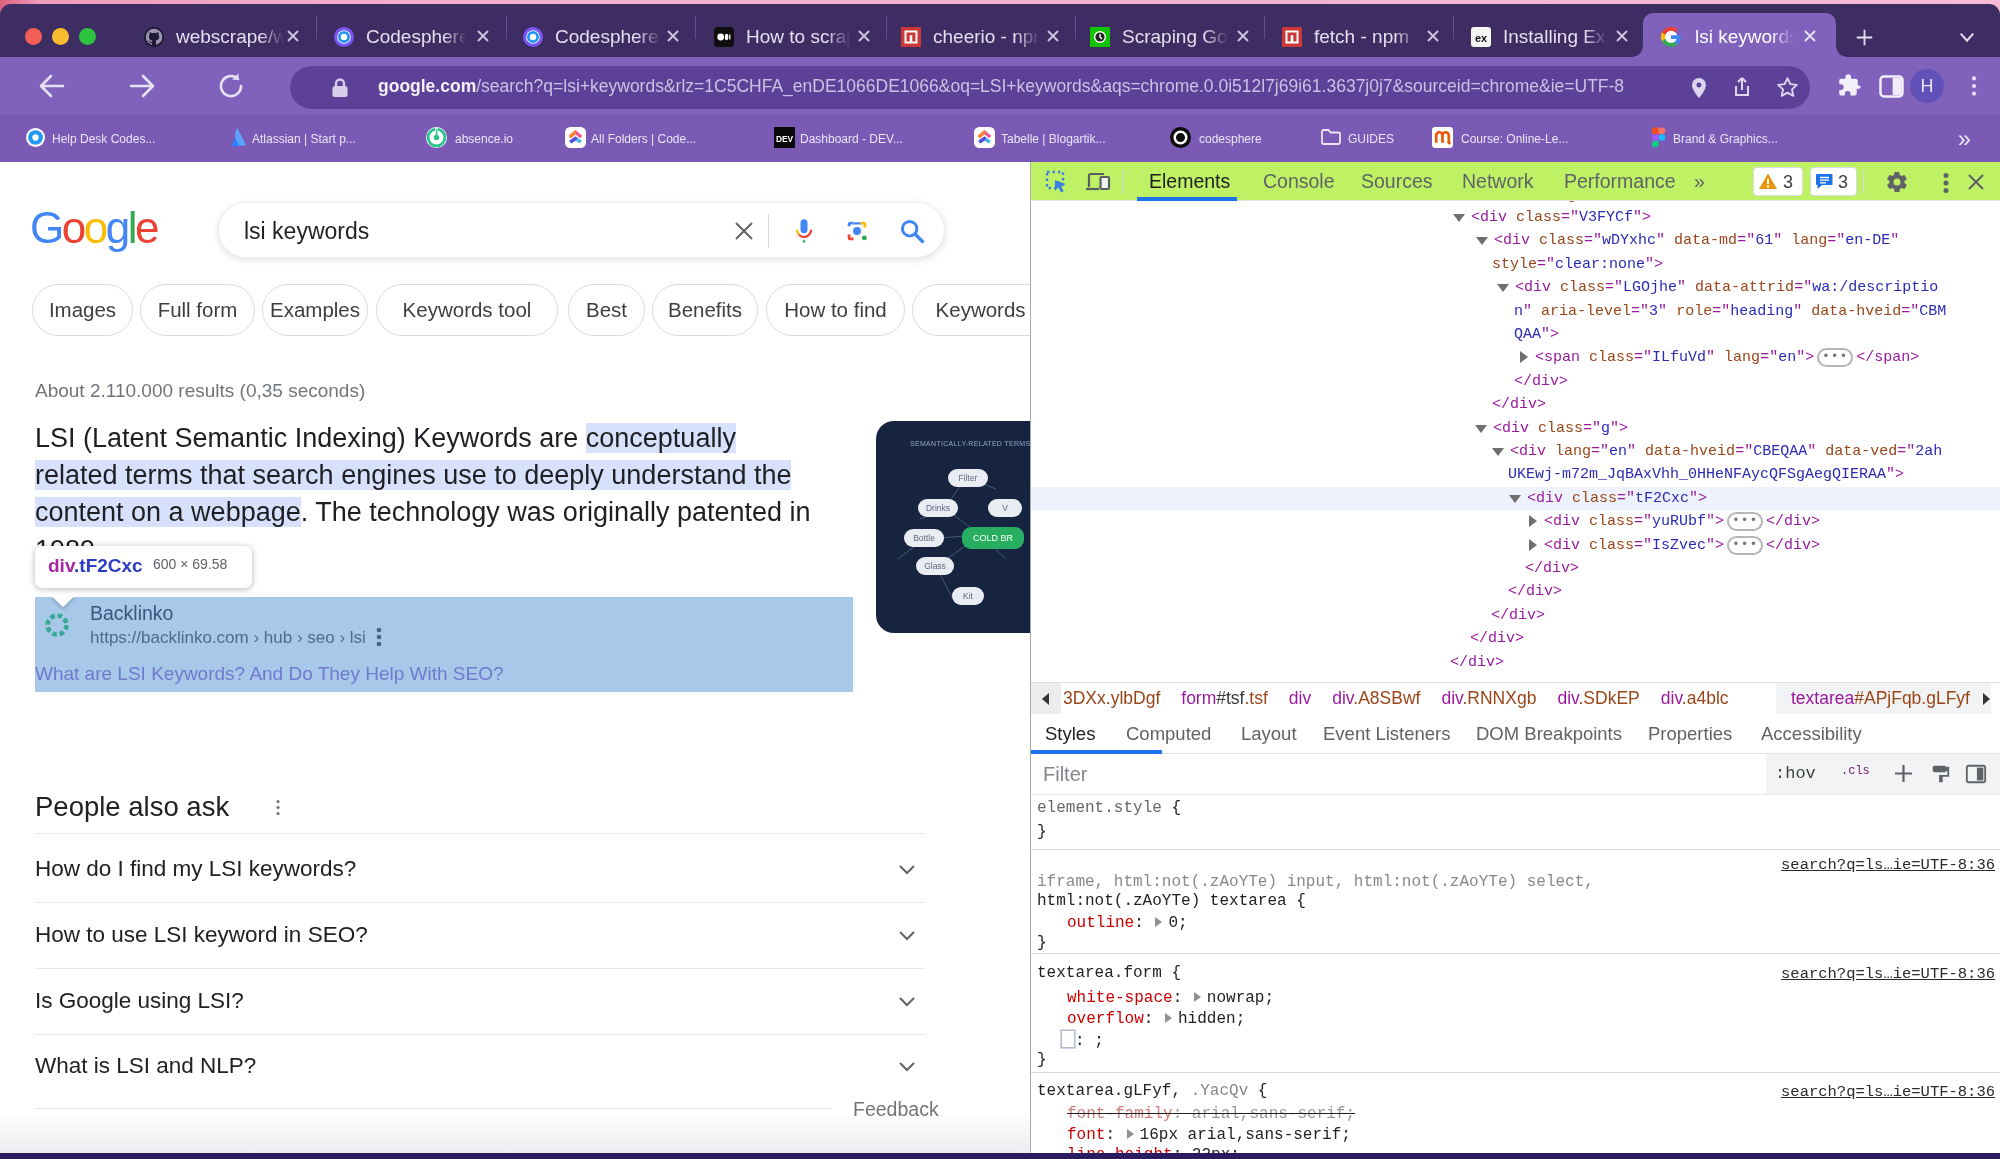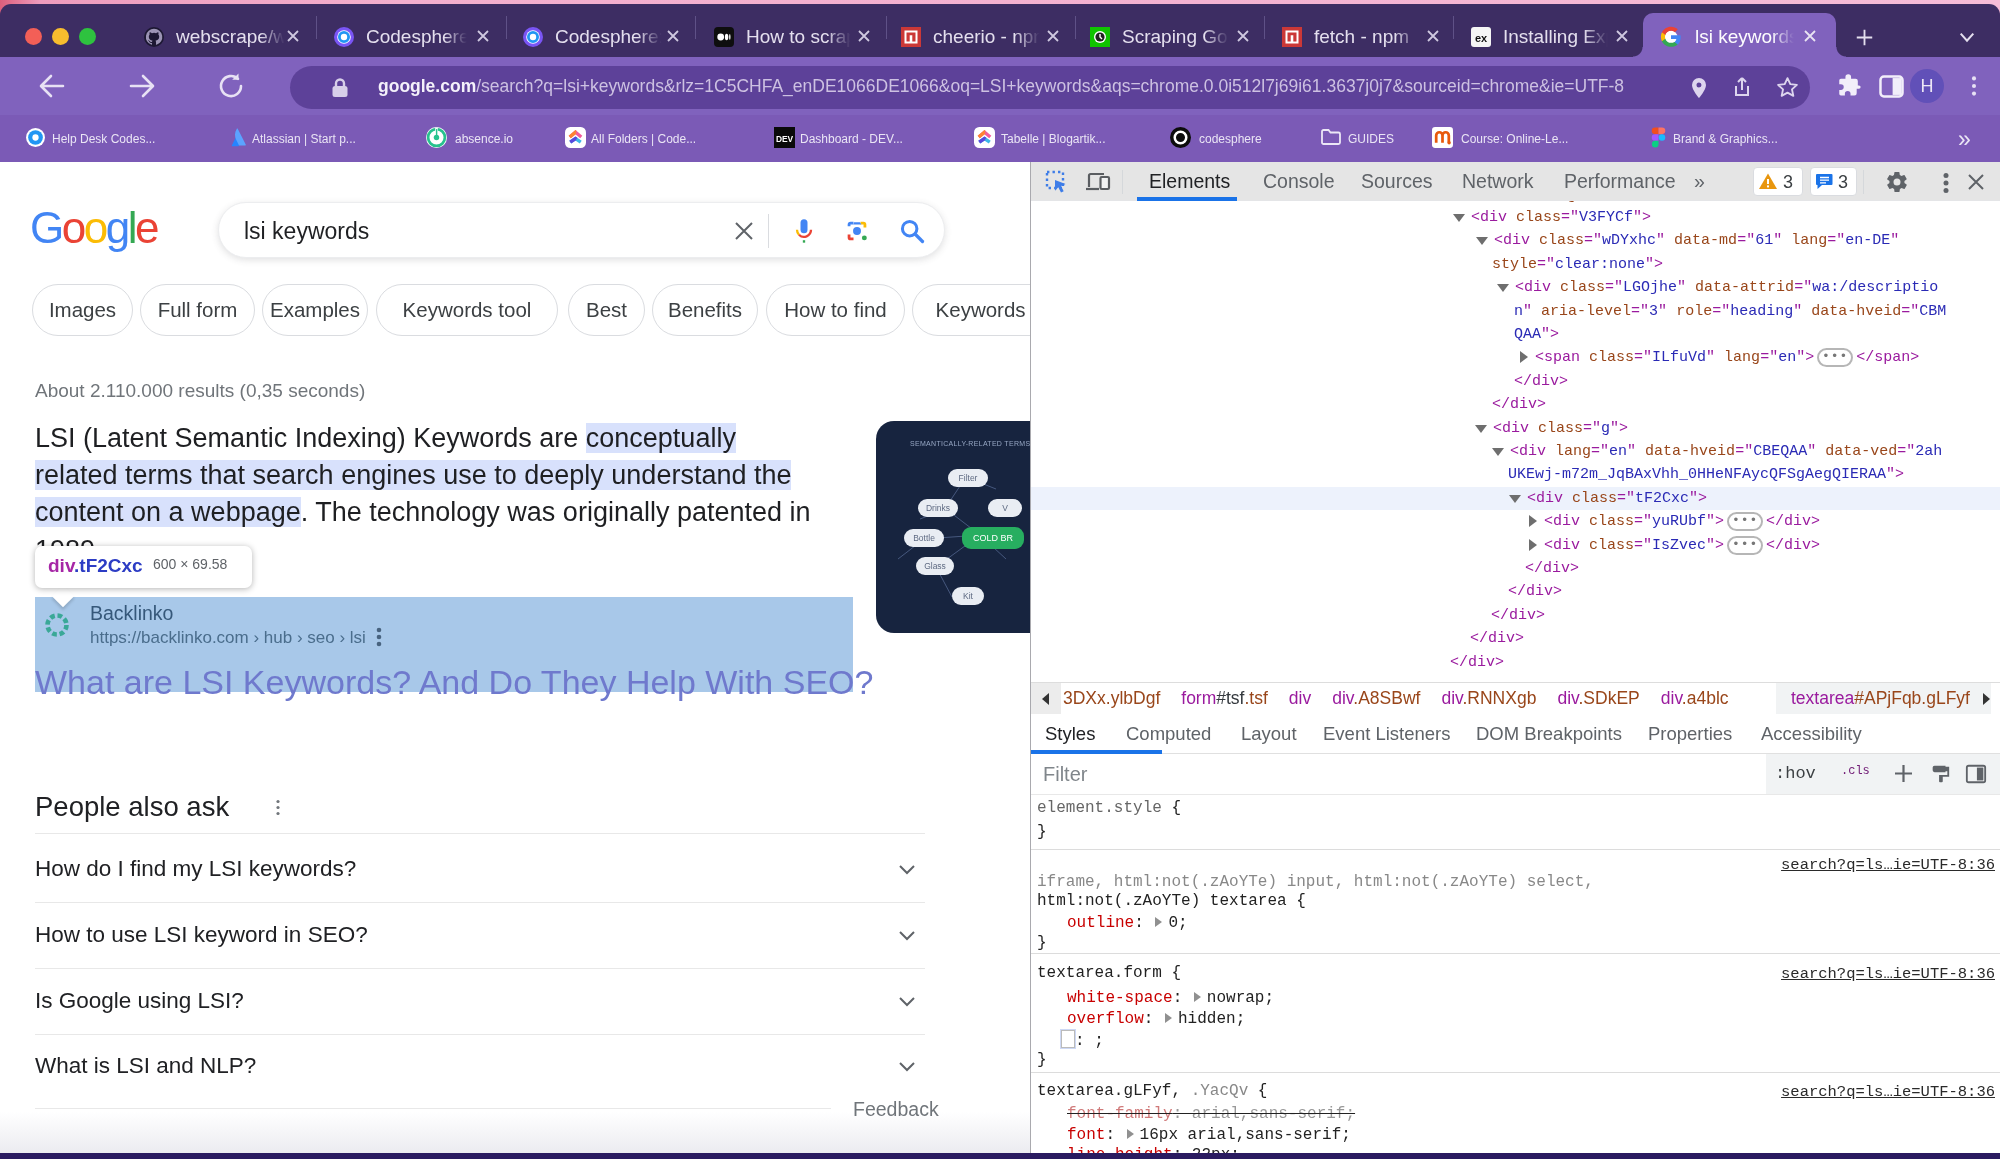--- a/index.html
+++ b/index.html
@@ -44,21 +44,21 @@
 #rblock{left:35px;top:435px;width:818px;height:95px;background:#a8c8e9;z-index:4}
 
 #thumb{left:876px;top:259px;width:154px;height:212px;background:#17243f;border-radius:18px 0 0 18px}
 .node{position:absolute;background:#e9edf3;border-radius:9px;font-size:8.5px;color:#5e6a82;text-align:center}
 
 .pdiv{left:35px;width:890px;height:1px;background:#e8e8e8}
 .paaq{left:35px;font-size:22.5px;color:#202124}
 .chev{left:896px;width:22px;height:22px}
 
 #devtools{left:1030px;top:0;width:970px;height:997px;background:#fff;border-left:1px solid #a9a9ae}
-#dtoolbar{left:0;top:0;width:970px;height:39px;background:#e5e5e5;border-bottom:1px solid #e4e5e7}
+#dtoolbar{left:0;top:0;width:970px;height:39px;background:#bef264;border-bottom:1px solid #e4e5e7}
 .dttab{top:8px;font-size:19.5px;color:#5f6368}
 .mono{font-family:"Liberation Mono",monospace}
 
 .trow{left:0;width:970px;height:23.4px;line-height:23.4px;font-size:15px;white-space:nowrap}
 .trow span{vertical-align:top}
 .tg{color:#9a1a9e}
 .at{color:#99461a}
 .av{color:#2a2ab5}
 .tri{display:inline-block;width:0;height:0;border-left:6px solid transparent;border-right:6px solid transparent;border-top:8px solid #6e6e6e;margin-right:6px;position:relative;top:8px}
 .trir{display:inline-block;width:0;height:0;border-top:6px solid transparent;border-bottom:6px solid transparent;border-left:8px solid #6e6e6e;margin-right:7px;position:relative;top:5px}
@@ -353,21 +353,21 @@
     <div class="abs" style="left:44px;top:450px;z-index:5"><svg width="26" height="26" viewBox="0 0 26 26">
           <circle cx="13" cy="13" r="9.5" fill="none" stroke="#3aa897" stroke-width="4.6" stroke-dasharray="4.7 2.8"></circle>
         </svg></div>
     <div class="abs" style="left:90px;top:440px;font-size:19.5px;color:#36587a;z-index:5">Backlinko</div>
     <div class="abs" style="left:90px;top:466px;font-size:17px;color:#4a6d8c;z-index:5">https://backlinko.com › hub › seo › lsi</div>
     <svg class="abs" style="left:369px;top:464px;z-index:5" width="20" height="22" viewBox="0 0 20 22">
         <circle cx="10" cy="4" r="2.3" fill="#48637f"></circle>
         <circle cx="10" cy="11" r="2.3" fill="#48637f"></circle>
         <circle cx="10" cy="18" r="2.3" fill="#48637f"></circle>
       </svg>
-    <div class="abs" style="left:35px;top:501px;font-size:34px;color:#6f79cd;z-index:5">What are LSI Keywords? And Do They Help With SEO?</div>
+    <div class="abs" style="left:35px;top:501px;font-size:19px;color:#6f79cd;z-index:5">What are LSI Keywords? And Do They Help With SEO?</div>
     <div class="abs" id="tiparrow"></div>
     <div class="abs" id="tip">
       <div class="abs" style="left:13px;top:9px;font-size:19px;font-weight:bold;white-space:nowrap"><span style="color:#a626a6">div</span><span style="color:#2c3cc4">.tF2Cxc</span></div>
       <div class="abs" style="left:118px;top:10px;font-size:14px;color:#5f6368;white-space:nowrap">600 × 69.58</div>
     </div>
     <div class="abs" style="left:35px;top:629px;font-size:27.5px;color:#202124">People also ask</div>
     <svg class="abs" style="left:269px;top:637px" width="18" height="18" viewBox="0 0 18 18">
         <circle cx="9" cy="2.5" r="1.6" fill="#70757a"></circle>
         <circle cx="9" cy="8.5" r="1.6" fill="#70757a"></circle>
         <circle cx="9" cy="14.5" r="1.6" fill="#70757a"></circle>

